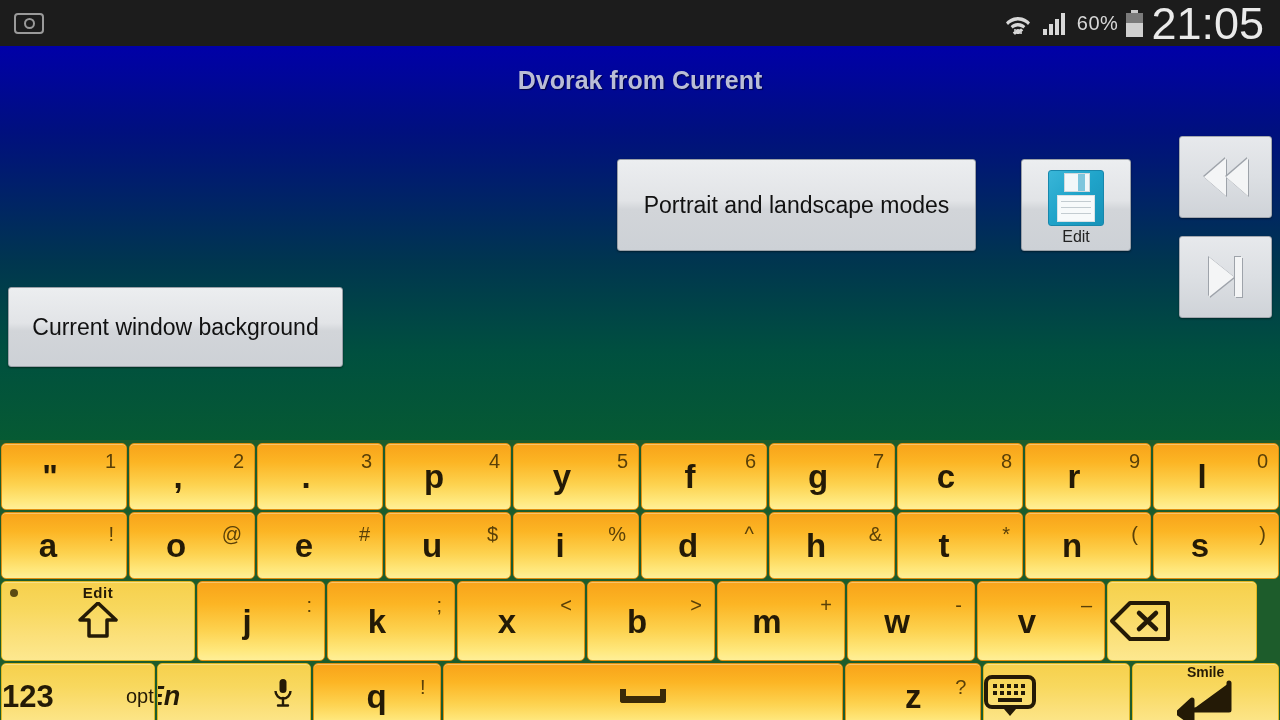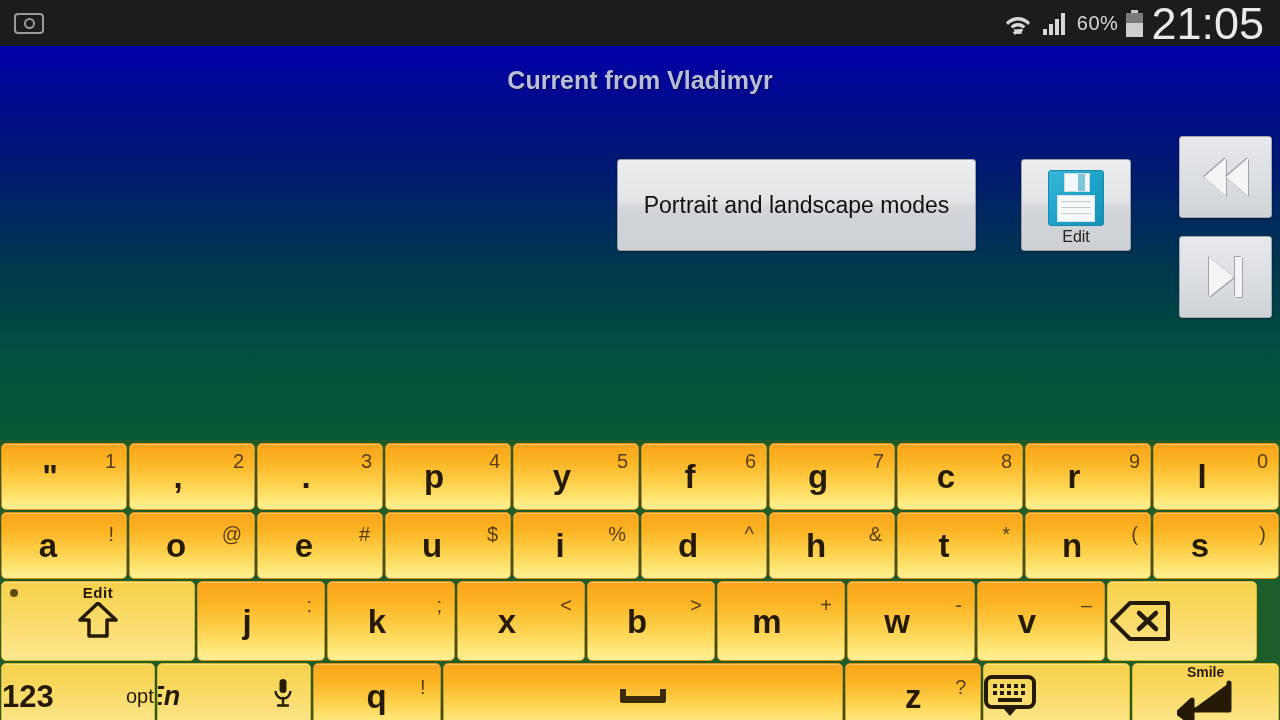--- a/index.html
+++ b/index.html
@@ -272,24 +272,25 @@
         <span class="cap"></span>
           <span class="body"></span>
           <span class="fill"></span>
       </span>
       <span class="clock">21:05</span>
     </div>
   </div>
 
   <div id="app">
 
-    <div id="app-title">Current from Vladimyr</div>
+    <div id="app-title">Dvorak from Current</div>
 
     <button class="btn" id="btn-modes">Portrait and landscape modes</button>
 
+    <button class="btn" id="btn-bg">Current window background</button>
 
     <button class="btn" id="btn-save">
       <span class="floppy">
         <span class="shutter">
             <span class="shutter-slot"></span>
           </span>
         <span class="label">
             <i></i>
             <i></i>
             <i></i>

